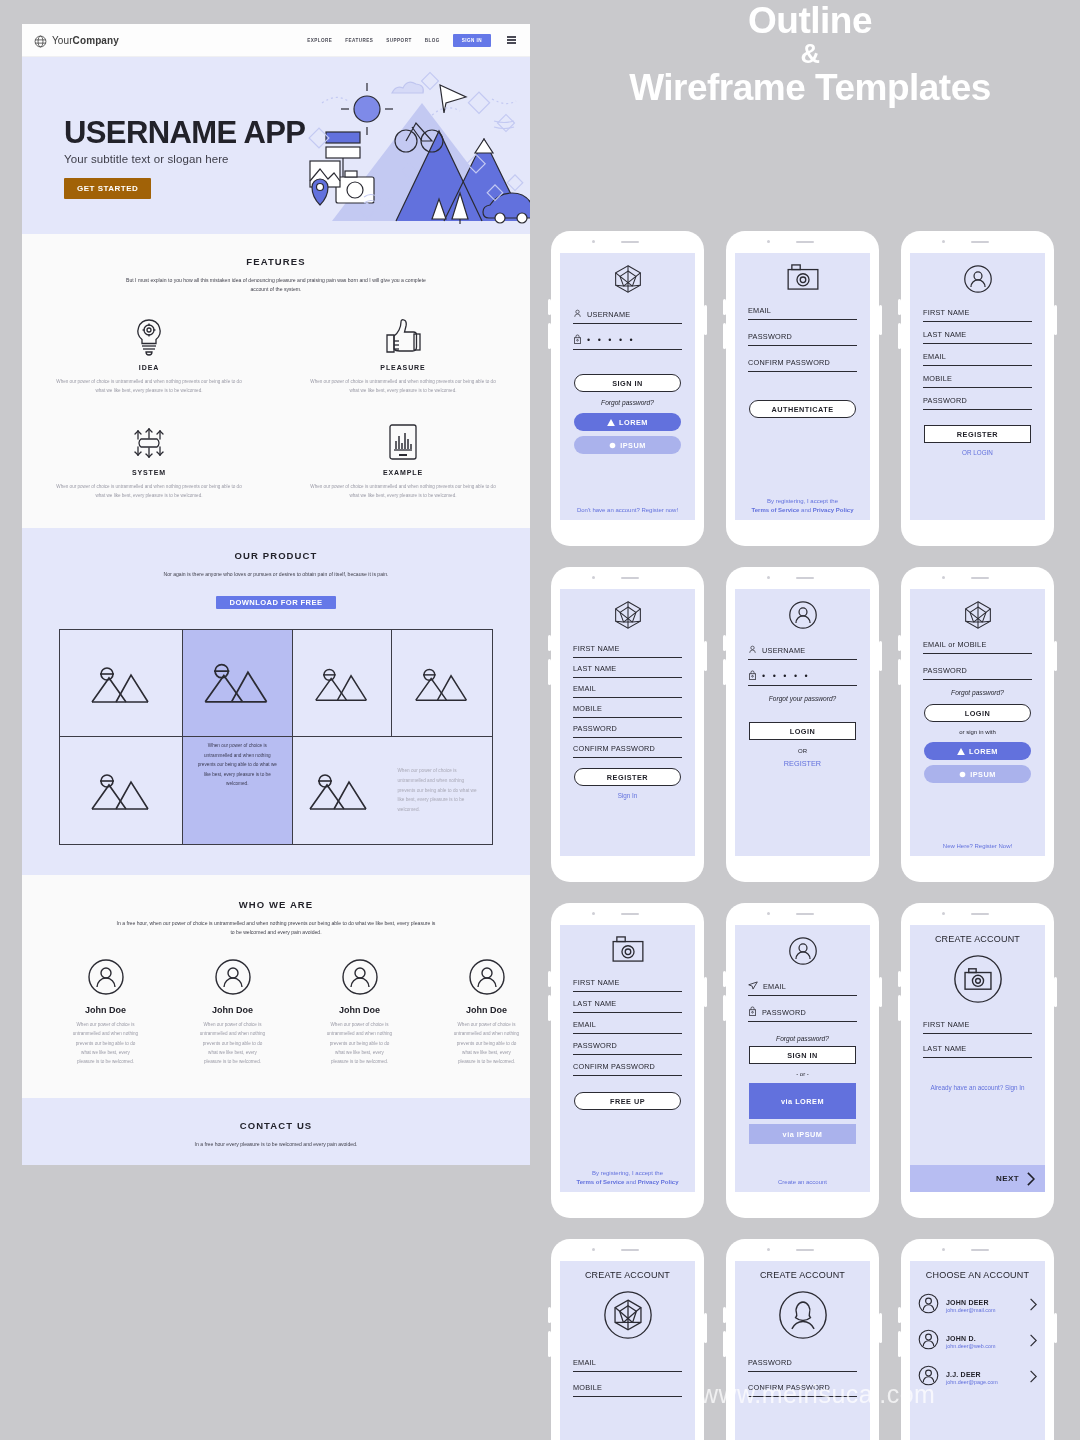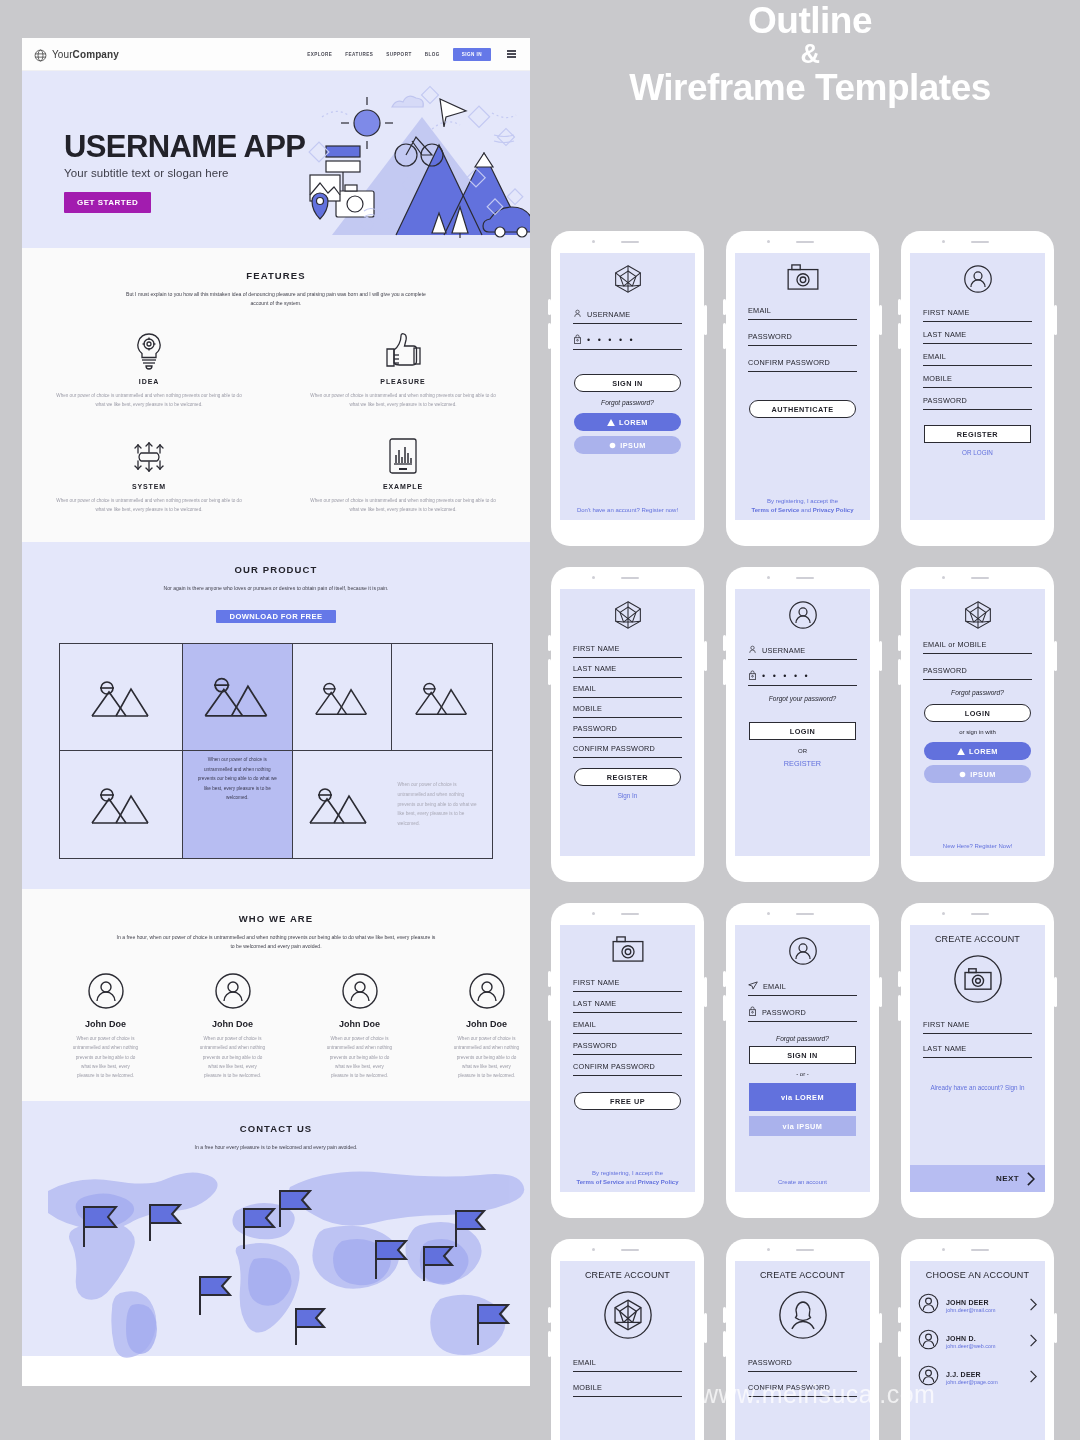--- a/index.html
+++ b/index.html
@@ -6,22 +6,22 @@
   html,body { width:1080px; height:1440px; }
   body {
     background:#c9c9cc;
     font-family:"Liberation Sans", sans-serif;
     position:relative;
     overflow:hidden;
   }
 
   
   #landing {
-    position:absolute; left:22px; top:38px;
-    width:508px; height:1348px;
+    position:absolute; left:22px; top:24px;
+    width:508px; height:1141px;
     background:#fff;
     overflow:hidden;
   }
 
   
   .nav {
     height:33px; background:#fdfdfd;
     display:flex; align-items:center;
     padding:0 14px 0 12px;
     border-bottom:1px solid #f0f0f2;
@@ -48,21 +48,21 @@
     background:#e4e7fa; overflow:hidden;
   }
   .hero-copy { position:absolute; left:42px; top:60px; }
   .hero-title {
     font-size:31px; font-weight:700; color:#22222a;
     letter-spacing:-.6px; line-height:1;
   }
   .hero-sub { font-size:11.5px; color:#3d3d48; margin-top:5px; letter-spacing:.1px; }
   .hero-btn {
     display:inline-block; margin-top:13px;
-    background:#a21caf; color:#fff;
+    background:#a16207; color:#fff;
     font-size:8px; font-weight:700; letter-spacing:.5px;
     padding:6px 13px; border-radius:1px;
   }
   .hero-art { position:absolute; right:-4px; top:12px; }
 
   
   .sec-title {
     text-align:center; font-size:9.5px; font-weight:700;
     letter-spacing:1.1px; color:#22222a;
   }
@@ -105,21 +105,21 @@
           display:flex; align-items:center; justify-content:center; }
   .cell:last-child { border-right:none; }
   .cell.nb { border-bottom:none; }
   .cell.nr { border-right:none; }
   .cell.hl { background:#b7bdf2; flex-direction:column; }
   .cell-txt { font-size:4.7px; color:#3b3b52; line-height:2.05; text-align:center; padding:0 13px; }
   .cell-txt.grey { color:#a9a9b6; text-align:left; }
   .cell.split { display:flex; align-items:center; justify-content:flex-start; gap:0; }
 
   
-  .team { background:#fafafa; padding:24px 0 20px; }
+  .team { background:#fafafa; padding:24px 0 31px; }
   .team-grid { margin-top:20px; display:grid; grid-template-columns:repeat(4,1fr); }
   .member { text-align:center; padding:0 10px;margin-left:40px; }
   .member-name { font-size:9px; font-weight:700; color:#22222a; margin-top:9px; }
   .member-txt { font-size:4.6px; color:#9a9aa6; line-height:2.05; margin-top:5px; }
 
   
   .contact { background:#e4e7fa; padding:22px 0 0; height:255px; position:relative; }
   .map-wrap { position:absolute; left:0; right:0; top:48px; height:210px; }
 
   
@@ -928,21 +928,21 @@
       <span><svg width="9" height="10" viewBox="0 0 14 16" fill="none" stroke="#2b2b33" stroke-width="1.2">
             <rect x="2" y="6" width="10" height="9"></rect>
             <path d="M4.5 6 V4 a2.5 2.5 0 0 1 5 0 V6"></path>
             <circle cx="7" cy="10" r="1.3"></circle>
           </svg></span>
       <span>PASSWORD</span>
     </div>
     <div class="italic-c" style="margin-top:13px">Forgot password?</div>
     <div class="rect outline" style="margin-top:4px">SIGN IN</div>
     <div class="tiny-c" style="margin-top:7px">- or -</div>
-    <div class="rect lorem" style="margin-top:6px;height:28px">via LOREM</div>
+    <div class="rect lorem" style="margin-top:6px;height:36px">via LOREM</div>
     <div class="rect ipsum" style="margin-top:5px;height:20px">via IPSUM</div>
     <div class="foot-link">Create an account</div>
   </div>
 </div>
 
 <div class="phone" style="left:901px;top:903px">
   <div class="btn-right"></div>
   <div class="ph-top">
       <i class="ph-cam"></i>
       <i class="ph-spk"></i>

